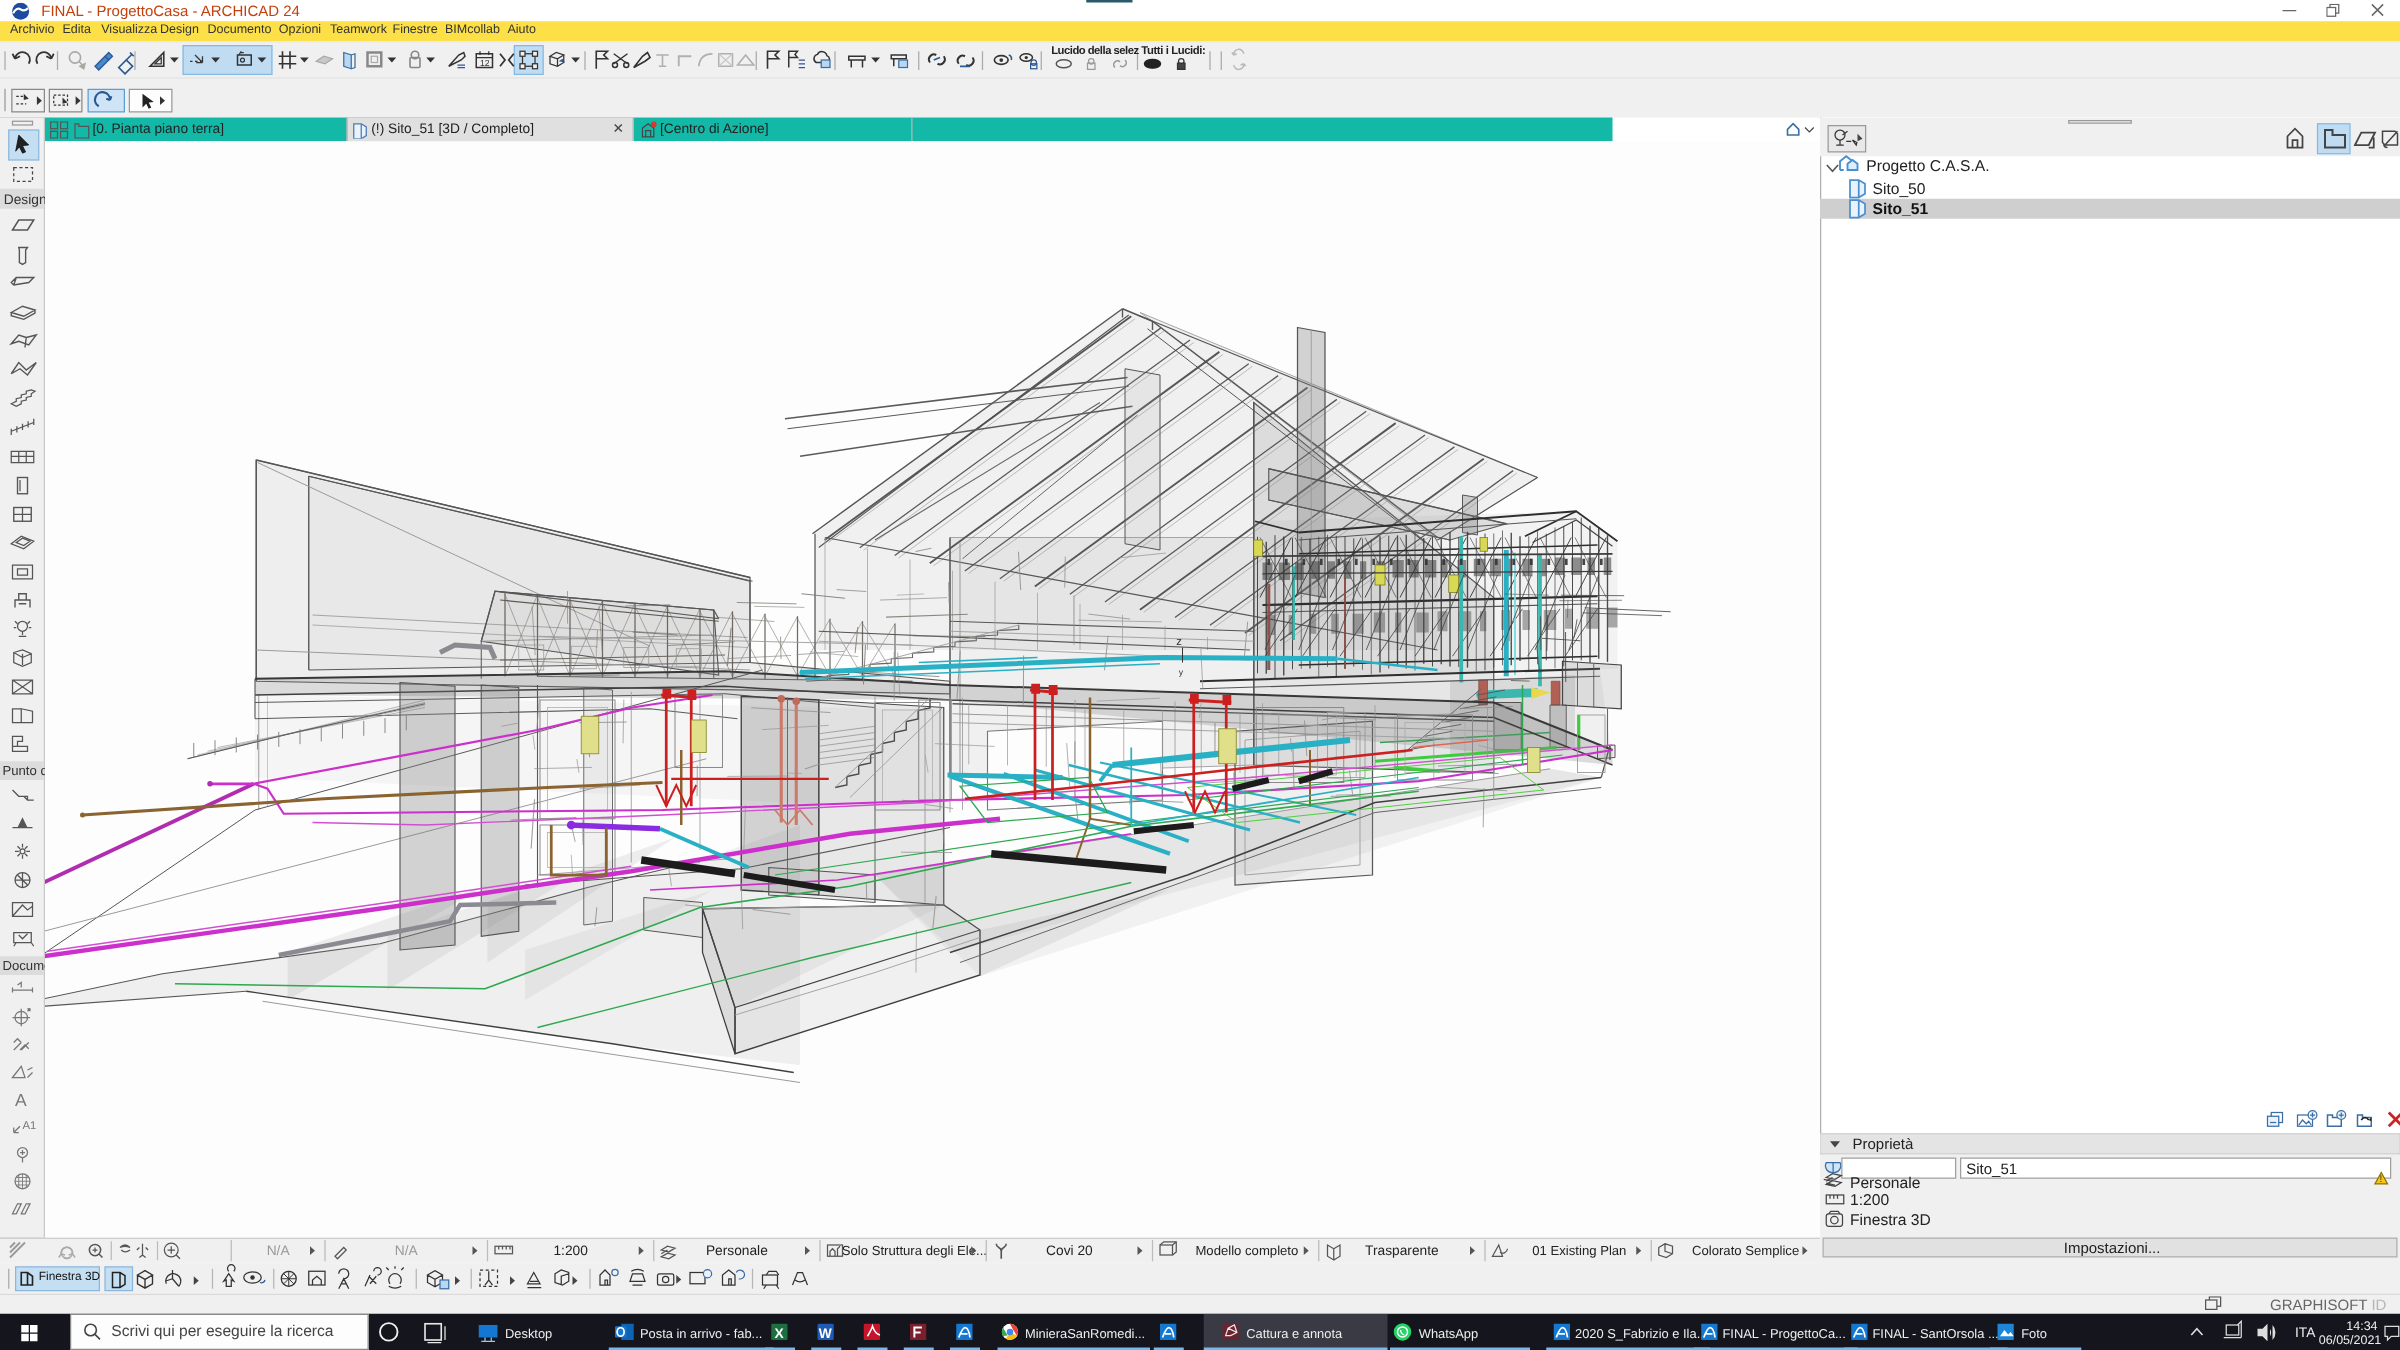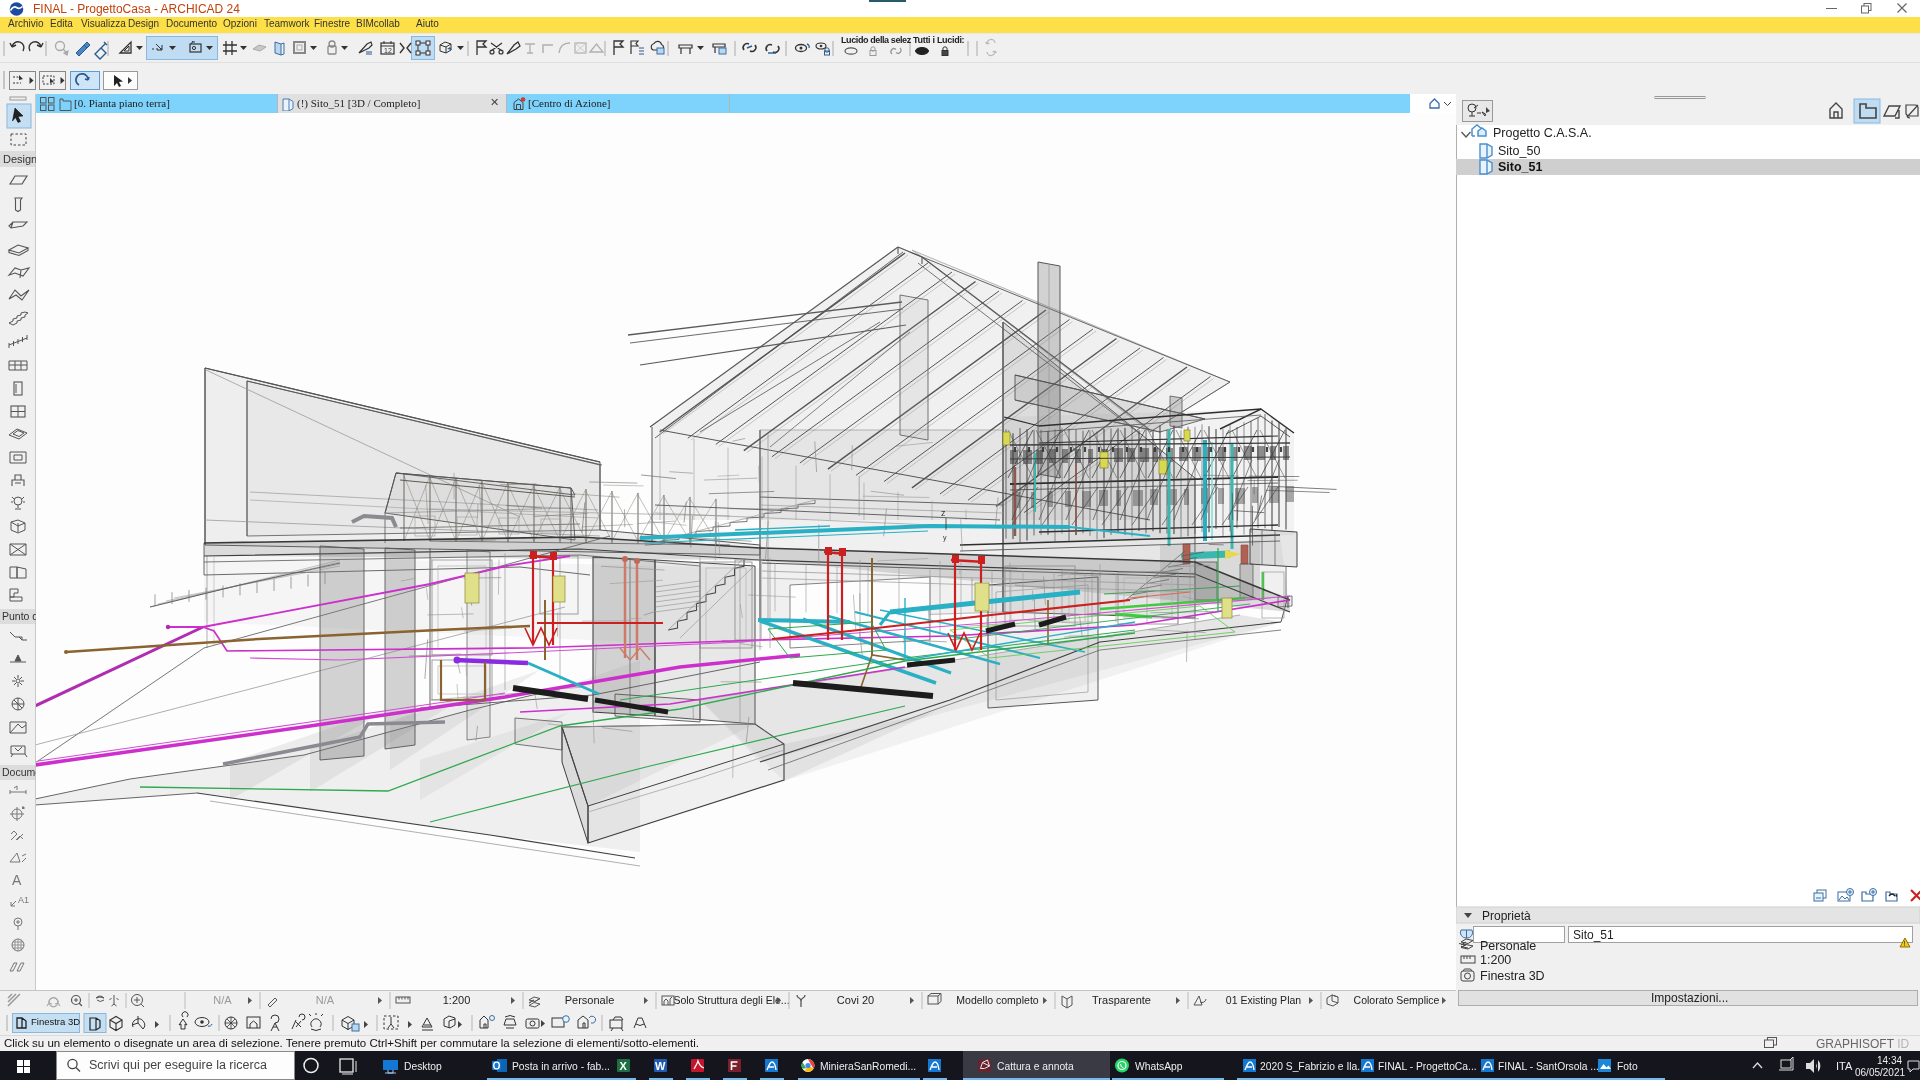--- a/index.html
+++ b/index.html
@@ -32,21 +32,21 @@
 <div class="abs" style="left:0;top:17px;width:1920px;height:16px;background:#fde047;font-size:10px;color:#333;">
 <span class="menuitem" style="left:8px">Archivio</span>
 <span class="menuitem" style="left:50px">Edita</span>
 <span class="menuitem" style="left:81px">Visualizza</span>
 <span class="menuitem" style="left:128px">Design</span>
 <span class="menuitem" style="left:166px">Documento</span>
 <span class="menuitem" style="left:223px">Opzioni</span>
 <span class="menuitem" style="left:264px">Teamwork</span>
 <span class="menuitem" style="left:314px">Finestre</span>
 <span class="menuitem" style="left:356px">BIMcollab</span>
-<span class="menuitem" style="left:416px">Aiuto</span>
+<span class="menuitem" style="left:406px">Aiuto</span>
 </div>
 <div class="abs" style="left:0;top:33px;width:1920px;height:30px;background:#f0f0f0;border-top:1px solid #e8e8e8;border-bottom:1px solid #dfdfdf;"></div>
 <div class="abs" style="left:146px;top:36px;width:72px;height:24px;background:#bfdcf3;border:1px solid #86b9e2;"></div>
 <div class="abs" style="left:411px;top:36px;width:24px;height:24px;background:#bfdcf3;border:1px solid #86b9e2;"></div>
 <svg class="abs" style="left:0;top:33px" width="1010" height="30">
 <line x1="4" y1="8" x2="4" y2="23" stroke="#aaa"></line>
 <line x1="46" y1="8" x2="46" y2="23" stroke="#aaa"></line>
 <line x1="108" y1="8" x2="108" y2="23" stroke="#aaa"></line>
 <line x1="468" y1="8" x2="468" y2="23" stroke="#aaa"></line>
 <line x1="605" y1="8" x2="605" y2="23" stroke="#aaa"></line>
@@ -150,21 +150,21 @@
 <path d="M13 20 h8 m-8 -6 h5 l3 2" stroke="#333" fill="none" stroke-dasharray="2 1.5"></path>
     <path d="M19 12 l4 4 l-4 1 z" fill="#333"></path>
 <path d="M29.5 14 l4 3.5 l-4 3.5 z" fill="#333"></path>
 <rect x="43" y="13" width="11" height="8" fill="none" stroke="#333" stroke-dasharray="2 1.5"></rect>
     <path d="M50 15 l4 4 l-4 1 z" fill="#333"></path>
 <path d="M60.5 14 l4 3.5 l-4 3.5 z" fill="#333"></path>
 <path d="M79 22 a6 6 0 1 1 9 -5 m0 0 l1 -3 m-1 3 l-3 -1" stroke="#2a5a92" fill="none" stroke-width="1.8"></path>
 <path d="M114 12 l0 11 l3 -3 l2 4 l2 -1 l-2 -4 l4 -0.5 z" fill="#222"></path>
 <path d="M128 14 l4 3.5 l-4 3.5 z" fill="#333"></path>
 </svg>
-<div class="abs" style="left:0;top:94px;width:1410px;height:19px;background:#7dd3fc;font-size:11px;color:#222;font-family:Liberation Serif, serif;">
+<div class="abs" style="left:0;top:94px;width:1290px;height:19px;background:#14b8a6;font-size:11px;color:#222;">
 <div class="abs" style="left:0;top:0;width:278px;height:19px;border-right:1px solid #b5b5b5;"></div>
 <div class="abs" style="left:278px;top:0;width:229px;height:19px;background:#e0e0e0;border-right:1px solid #b5b5b5;"></div>
 <div class="abs" style="left:507px;top:0;width:223px;height:19px;border-right:1px solid #b5b5b5;"></div>
 <span class="abs" style="left:74px;top:3px">[0. Pianta piano terra]</span>
 <span class="abs" style="left:297px;top:3px">(!) Sito_51 [3D / Completo]</span>
 <span class="abs" style="left:490px;top:2px;color:#444">✕</span>
 <span class="abs" style="left:528px;top:3px">[Centro di Azione]</span>
 <svg class="abs" style="left:40px;top:3px" width="34" height="14">
       <rect x="0.5" y="0.5" width="5.5" height="5.5" fill="none" stroke="#555"></rect>
       <rect x="8.5" y="0.5" width="5.5" height="5.5" fill="none" stroke="#555"></rect>
@@ -401,21 +401,20 @@
     <circle cx="566" cy="8" r="3.3" fill="#eaf2fb" stroke="#3a6ea5"></circle>
 <path d="M578 17 v-8 l5 -4 l5 4 v8 z m5 0 v-5 h2 v5" fill="none" stroke="#333"></path>
     <path d="M589 7 a3.5 3.5 0 1 1 2 5" fill="none" stroke="#3a6ea5"></path>
 <line x1="602" y1="4" x2="602" y2="20" stroke="#b5b5b5"></line>
 <rect x="610" y="9" width="12" height="8" fill="none" stroke="#333"></rect>
     <path d="M613 9 l2 -3 h6 l2 3 m-2 8 l2 3 m-10 -3 l-2 3" fill="none" stroke="#333"></path>
 <path d="M634 17 l4 -10 h4 l4 10 m-10 -4 q4 3 8 0" fill="none" stroke="#333"></path>
 </svg>
 <div class="abs" style="left:31px;top:1016px;font-size:9.5px;color:#111;">Finestra 3D</div>
 <div class="abs" style="left:0;top:1035px;width:1920px;height:16px;background:#f0f0f0;border-top:1px solid #dadada;font-size:11.5px;color:#111;">
-<span style="position:absolute;left:4px;top:1px">Click su un elemento o disegnate un area di selezione. Tenere premuto Ctrl+Shift per commutare la selezione di elementi/sotto-elementi.</span>
 <span style="position:absolute;left:1816px;top:1px;color:#666;font-size:12px;">GRAPHISOFT <span style="color:#b5b5b5">ID</span></span>
 </div>
 <svg class="abs" style="left:1764px;top:1037px" width="14" height="12">
     <rect x="3.5" y="0.5" width="9" height="7.5" fill="none" stroke="#555"></rect>
     <rect x="0.5" y="3" width="9" height="7.5" fill="#f0f0f0" stroke="#555"></rect>
   </svg>
 <div class="abs" style="left:0;top:1051px;width:1920px;height:29px;background:#15151d;"></div>
 <svg class="abs" style="left:0;top:1051px" width="1920" height="29">
 <path d="M17 9 h6 v6 h-6 z M24 9 h6 v6 h-6 z M17 16 h6 v6 h-6 z M24 16 h6 v6 h-6 z" fill="#fff"></path>
 <circle cx="311" cy="14.5" r="7" fill="none" stroke="#f0f0f0" stroke-width="1.5"></circle>

